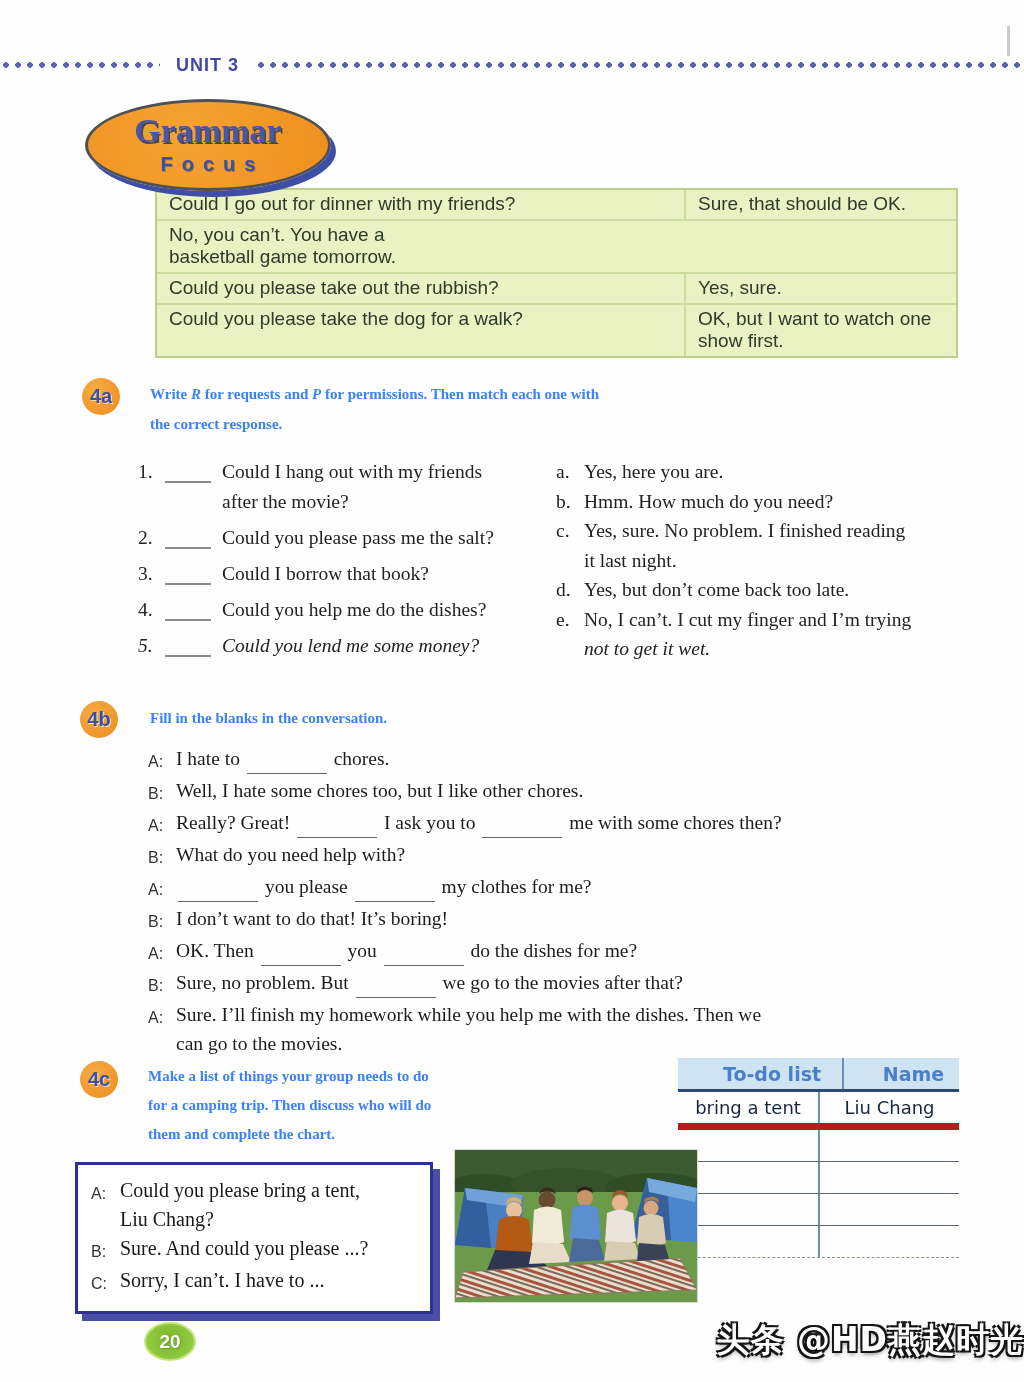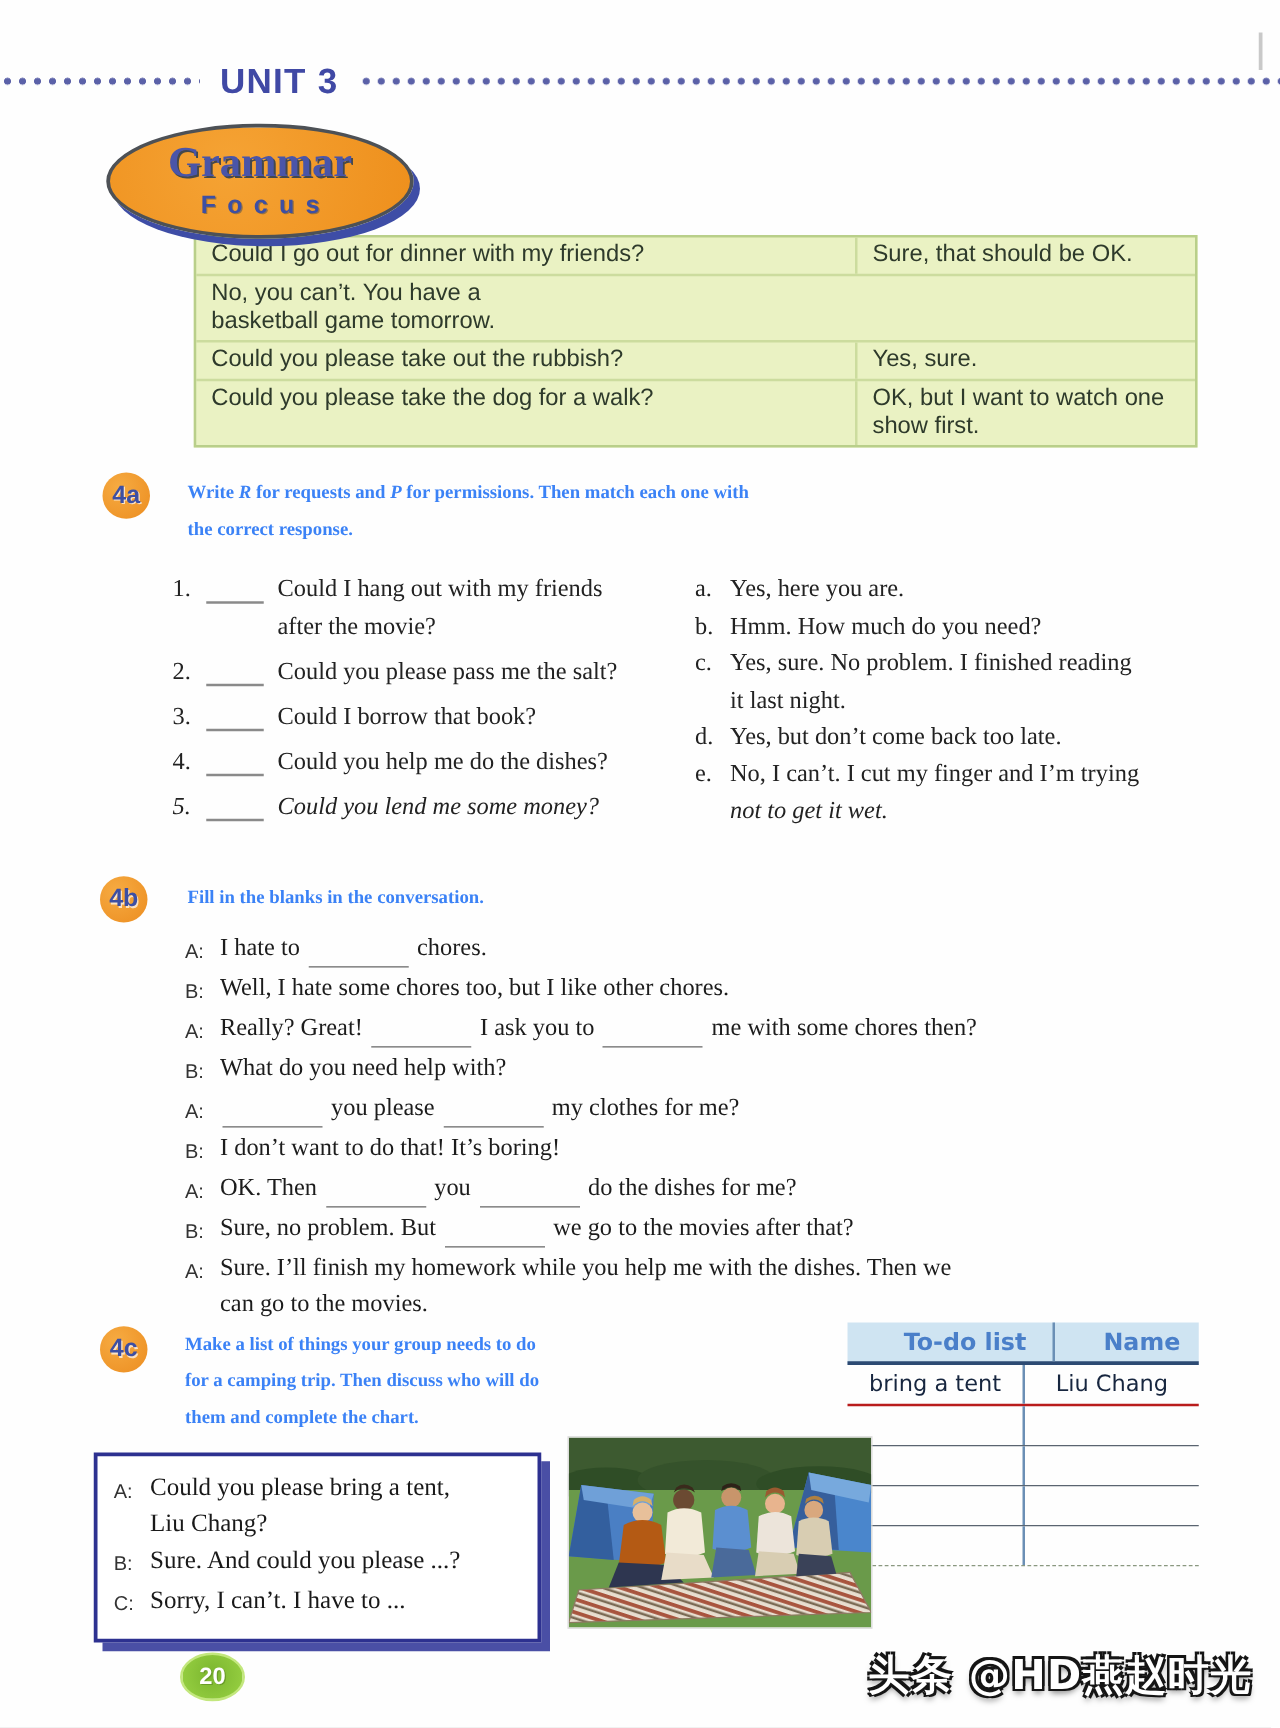--- a/index.html
+++ b/index.html
@@ -3,21 +3,21 @@
 <meta charset="utf-8">
 <style>
   html,body{margin:0;padding:0;background:#e8e8e8;}
   .page{position:relative;width:1024px;height:1382px;background:#fefefe;margin:0 auto;overflow:hidden;font-family:"Liberation Serif",serif;}
 
   
   .hdr{position:absolute;top:52px;left:0;right:0;height:26px;display:flex;align-items:center;}
   .dots{height:8px;background-image:radial-gradient(circle,#5b61a8 2.6px,transparent 3px);background-size:12px 8px;background-repeat:repeat-x;background-position:0 center;}
   .dots-left{width:160px;}
   .dots-right{flex:1;}
-  .unit-label{font-family:"Liberation Sans",sans-serif;font-weight:bold;font-size:28px;color:#4049a5;letter-spacing:1px;margin:0 16px;}
+  .unit-label{font-family:"Liberation Sans",sans-serif;font-weight:bold;font-size:18px;color:#4049a5;letter-spacing:1px;margin:0 16px;}
   .corner-tick{position:absolute;left:1007px;top:26px;width:3px;height:30px;background:#c9c9c9;}
 
   
   .gf{position:absolute;left:85px;top:99px;width:240px;height:86px;background:radial-gradient(circle at 40% 35%,#f5a334,#ee8f1c);border:3px solid #4d5156;border-radius:50%;box-shadow:5px 6px 0 0 #3e4da6;display:flex;flex-direction:column;align-items:center;justify-content:center;z-index:3;}
   .gf-line1{font-family:"Liberation Serif",serif;font-weight:bold;font-size:34px;color:#4a55a8;line-height:1;text-shadow:1.5px 1.5px 0 #44484c;}
   .gf-line2{font-family:"Liberation Sans",sans-serif;font-weight:bold;font-size:20px;color:#3d4fa3;letter-spacing:9px;margin-top:5px;text-indent:9px;text-shadow:1px 1px 0 rgba(80,80,80,.55);}
 
   
   .gt{position:absolute;left:155px;top:188px;width:803px;border:2px solid #b9cf8a;background:#eaf2c3;font-family:"Liberation Sans",sans-serif;font-size:19px;line-height:22px;color:#2e3a2b;box-sizing:border-box;}
   .gt-row{display:flex;border-top:2px solid #ccdc9e;}
@@ -55,36 +55,36 @@
   .cspk{width:28px;flex:none;font-family:"Liberation Sans",sans-serif;font-size:16px;color:#333;padding-top:3px;}
   .ctxt{white-space:pre-line;}
   .bl{display:inline-block;width:80px;border-bottom:1.5px solid #666;margin:0 2px;}
 
   
   .todo{position:absolute;left:678px;top:1058px;width:281px;font-family:"DejaVu Sans",sans-serif;z-index:1;}
   .todo-hdr{display:flex;background:#cfe4f2;border-bottom:3px solid #2c4a73;height:31px;align-items:center;}
   .todo-hc{color:#4a7fc9;font-weight:bold;font-size:19px;padding-left:24px;}
   .tc1{width:140px;flex:none;align-self:stretch;display:flex;align-items:center;justify-content:center;}
   .tc2{flex:1;border-left:2px solid #6b8fb5;align-self:stretch;display:flex;align-items:center;justify-content:center;}
-  .todo-row{display:flex;height:31px;border-bottom:2px solid #b91c1c;font-size:18px;color:#17263f;}
+  .todo-row{display:flex;height:31px;border-bottom:7px solid #b91c1c;font-size:18px;color:#17263f;}
   .todo-row.empty{border-bottom:1.5px solid #5a6470;}
   .todo-row.empty:last-child{border-bottom:1.5px dashed #8a9880;}
 
   
   .dlg{position:absolute;left:75px;top:1162px;width:358px;box-sizing:border-box;background:#fff;border:3px solid #2d3190;box-shadow:7px 7px 0 0 #4a4fa5;padding:11px 8px 13px 13px;font-size:20px;line-height:29px;color:#191919;z-index:2;}
   .dline{display:flex;}
   .dspk{width:29px;flex:none;font-family:"Liberation Sans",sans-serif;font-size:16px;color:#333;padding-top:3px;}
   .dtxt{white-space:pre-line;}
 
   
   .photo{position:absolute;left:455px;top:1150px;width:242px;height:152px;z-index:5;outline:1px solid #d8d8d8;}
 
   
   .pagenum{position:absolute;left:144px;top:1322px;width:48px;height:35px;border-radius:50%;background:radial-gradient(circle at 50% 45%,#7ab52e,#9ad344);border:2px solid #c3e77e;color:#fff;font-family:"Liberation Sans",sans-serif;font-weight:bold;font-size:19px;display:flex;align-items:center;justify-content:center;text-shadow:1px 1px 0 #6a9c28;}
-  .wm{position:absolute;right:22px;top:1318px;font-family:"DejaVu Sans",sans-serif;font-weight:bold;font-size:33px;color:#fff;letter-spacing:1px;text-shadow:-2px -2px 0 #151515,2px -2px 0 #151515,-2px 2px 0 #151515,2px 2px 0 #151515,0 3px 5px rgba(0,0,0,.5);}
+  .wm{position:absolute;right:0;top:1318px;font-family:"DejaVu Sans",sans-serif;font-weight:bold;font-size:33px;color:#fff;letter-spacing:1px;text-shadow:-2px -2px 0 #151515,2px -2px 0 #151515,-2px 2px 0 #151515,2px 2px 0 #151515,0 3px 5px rgba(0,0,0,.5);}
 </style>
 </head>
 <body>
 
 <div class="page">
 
   <div class="hdr">
     <div class="dots dots-left"></div>
     <div class="unit-label">UNIT 3</div>
     <div class="dots dots-right"></div>

